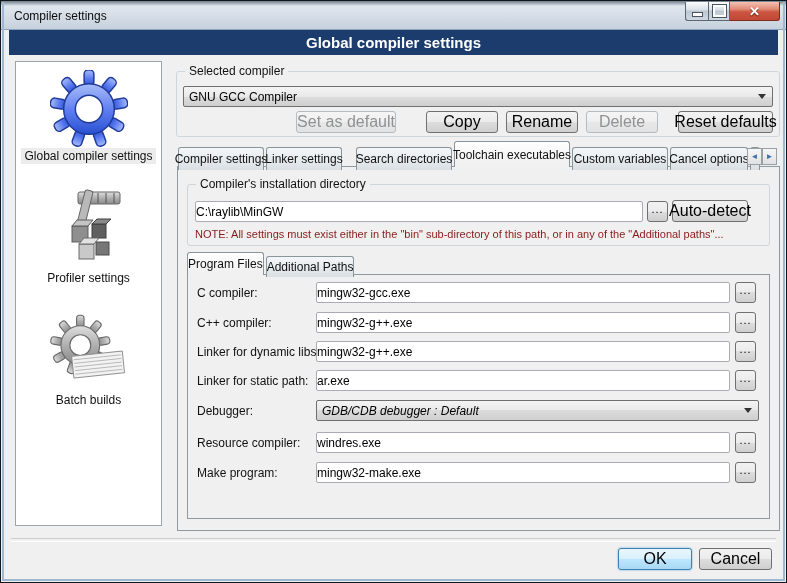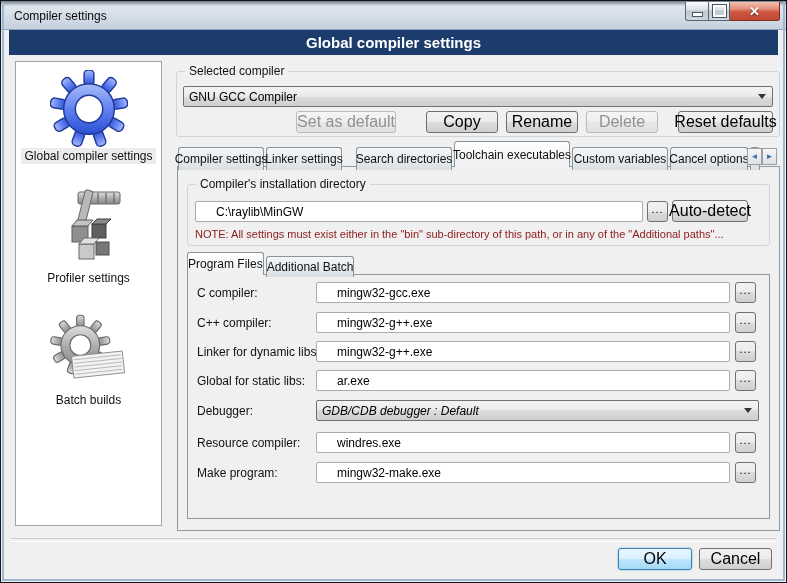--- a/index.html
+++ b/index.html
@@ -33,21 +33,21 @@
   .side-item.selected .side-label{background:#ececec;}
   
   .groupbox{position:absolute;border:1px solid #cfd6db;border-radius:3px;box-sizing:border-box;}
   .gb-label{position:absolute;top:-8px;left:8px;background:#f0f0f0;padding:0 4px;font-size:12px;color:#111;white-space:nowrap;}
   .btn{position:absolute;box-sizing:border-box;height:22px;border:1px solid #707070;border-radius:3px;
     background:linear-gradient(#f2f2f2,#ebebeb 50%,#dddddd 50%,#cfcfcf);
     font-size:16px;color:#000;display:flex;align-items:center;justify-content:center;white-space:nowrap;}
   .btn.disabled{border-color:#b6bbc0;color:#8f9193;background:linear-gradient(#f5f5f5,#efefef 50%,#e8e8e8 50%,#e2e2e2);}
   .btn.default-btn{border-color:#3c7fb1;background:linear-gradient(#eaf6fd,#d9f0fc 50%,#bee6fd 50%,#a7d9f5);box-shadow:0 0 2px #5aa8d8;}
   .tb{position:absolute;box-sizing:border-box;height:21px;border:1px solid #a9acb2;border-radius:2px;background:#fff;
-    font-family:"Liberation Sans",sans-serif;font-size:12px;color:#000;padding:0 20px;outline:none;}
+    font-family:"Liberation Sans",sans-serif;font-size:12px;color:#000;padding:0 0;outline:none;}
   .combo{position:absolute;box-sizing:border-box;height:21px;border:1px solid #707070;border-radius:2px;
     background:linear-gradient(#f4f4f4,#e9e9e9 50%,#dcdcdc 50%,#cfcfcf);
     display:flex;align-items:center;font-size:12px;color:#000;padding:0 22px 0 5px;}
   .combo .arrow{position:absolute;right:6px;top:7px;width:0;height:0;border-left:4px solid transparent;
     border-right:4px solid transparent;border-top:5px solid #333;}
   .dots{width:21px;height:21px;font-size:11px;letter-spacing:1px;align-items:flex-end;padding-bottom:6px;}
   
   .tab{box-sizing:border-box;height:23px;border:1px solid #8a949b;border-bottom:none;border-radius:3px 3px 0 0;
     background:linear-gradient(#f4f7f9,#e8edf0 45%,#d9dfe3);font-size:12px;color:#111;
     display:flex;align-items:center;justify-content:center;margin-right:2px;white-space:nowrap;position:relative;top:3px;}
@@ -205,37 +205,37 @@
   <div class="groupbox" style="left:186px;top:183px;width:583px;height:62px;">
     <span class="gb-label">Compiler's installation directory</span>
   </div>
   <input class="tb" style="left: 194px; top: 200px; width: 448px;" value="C:\raylib\MinGW">
   <div class="btn dots" style="left:646px;top:200px;">...</div>
   <div class="btn" style="left:671px;top:199px;width:76px;">Auto-detect</div>
   <div class="note">NOTE: All settings must exist either in the "bin" sub-directory of this path, or in any of the "Additional paths"...</div>
 
   <div class="subtabs-row">
     <div class="stab active">Program Files</div>
-    <div class="stab">Additional Batch</div>
+    <div class="stab">Additional Paths</div>
   </div>
   <div class="panel" style="left:186px;top:273px;width:583px;height:245px;"></div>
 
   <span class="field-label" style="left:196px;top:285px;">C compiler:</span>
   <input class="tb" style="left: 315px; top: 281px; width: 414px;" value="mingw32-gcc.exe">
   <div class="btn dots" style="left:734px;top:281px;">...</div>
 
   <span class="field-label" style="left:196px;top:315px;">C++ compiler:</span>
   <input class="tb" style="left: 315px; top: 311px; width: 414px;" value="mingw32-g++.exe">
   <div class="btn dots" style="left:734px;top:311px;">...</div>
 
   <span class="field-label" style="left:196px;top:344px;">Linker for dynamic libs:</span>
   <input class="tb" style="left: 315px; top: 340px; width: 414px;" value="mingw32-g++.exe">
   <div class="btn dots" style="left:734px;top:340px;">...</div>
 
-  <span class="field-label" style="left:196px;top:373px;">Global for static libs:</span>
+  <span class="field-label" style="left:196px;top:373px;">Linker for static path:</span>
   <input class="tb" style="left: 315px; top: 369px; width: 414px;" value="ar.exe">
   <div class="btn dots" style="left:734px;top:369px;">...</div>
 
   <span class="field-label" style="left:196px;top:403px;">Debugger:</span>
   <div class="combo" style="left:315px;top:399px;width:443px;font-style:italic;">
     <span>GDB/CDB debugger : Default</span>
     <span class="arrow"></span>
   </div>
 
   <span class="field-label" style="left:196px;top:435px;">Resource compiler:</span>

